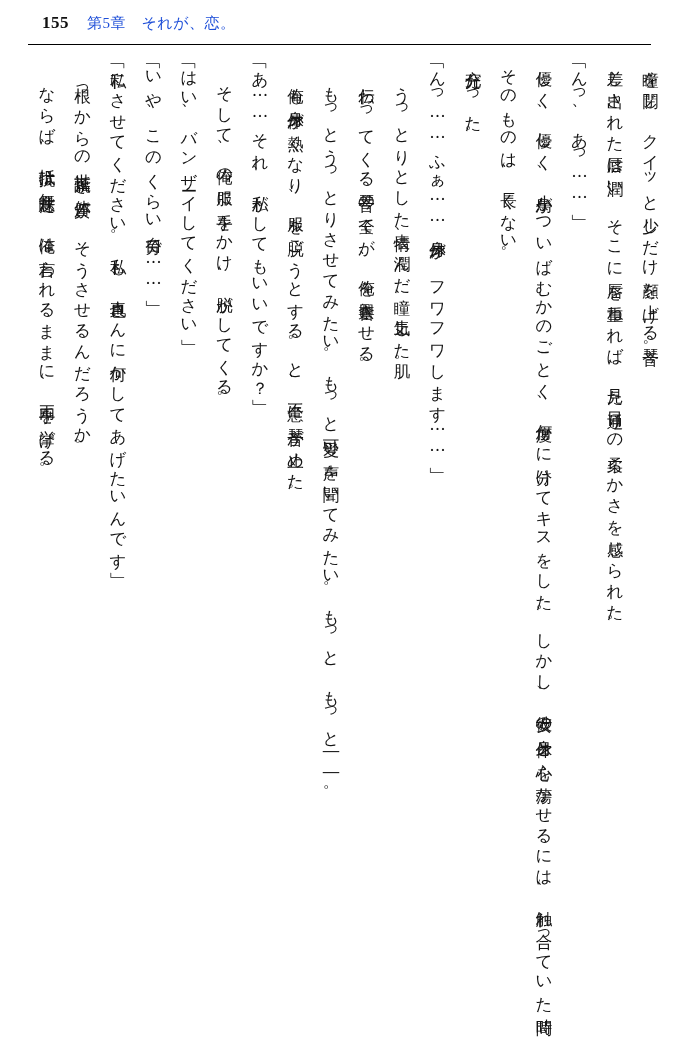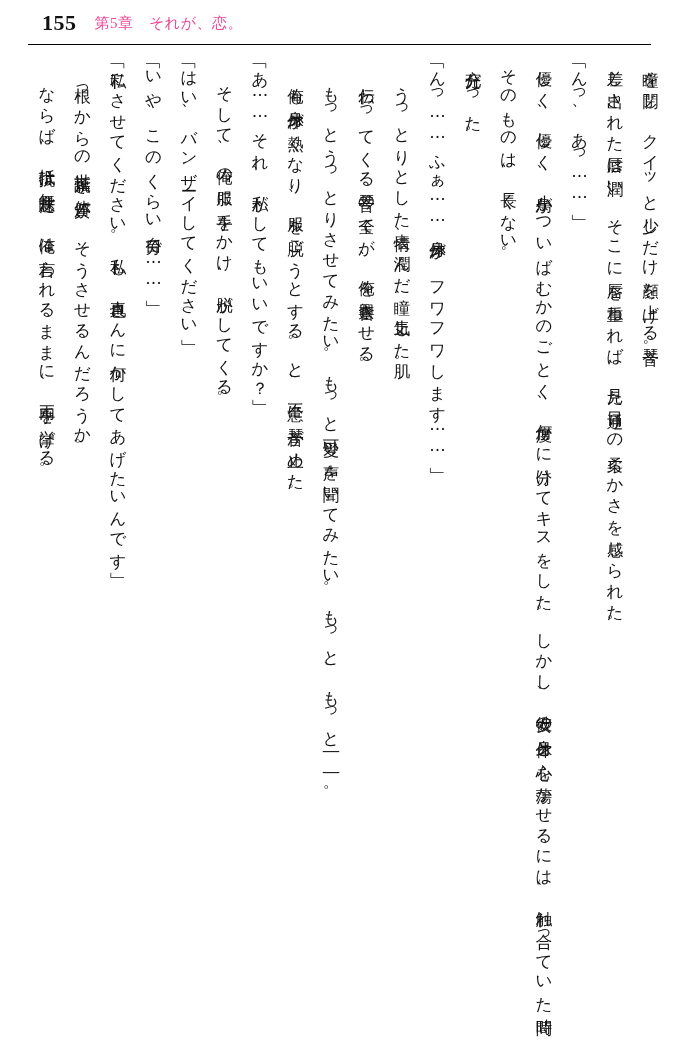--- a/index.html
+++ b/index.html
@@ -29,30 +29,30 @@
     top: 0;
     left: 0;
     width: 679px;
     height: 46px;
     display: flex;
     align-items: center;
     padding-left: 42px;
     box-sizing: border-box;
   }
   .header .page-number {
-    font-size: 22px;
+    font-size: 17px;
     font-weight: bold;
     letter-spacing: 0.5px;
     color: #111;
     font-family: "Liberation Serif", serif;
   }
   .header .chapter-title {
     font-size: 15px;
     margin-left: 18px;
-    color: #ec4899;
+    color: #1d4ed8;
     font-family: "Liberation Serif", serif;
     letter-spacing: 0.5px;
   }
 
   .rule {
     position: absolute;
     top: 44px;
     left: 28px;
     width: 623px;
     height: 1px;

